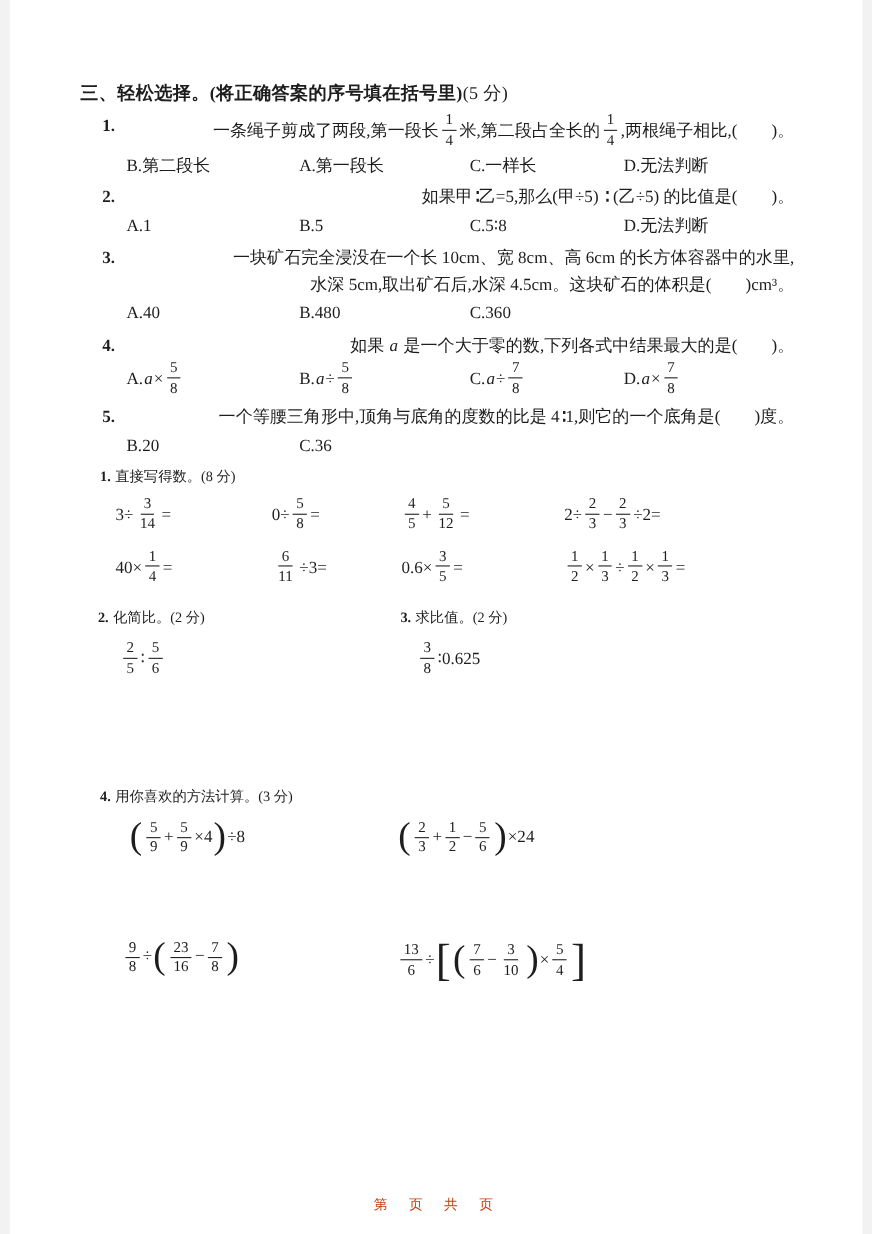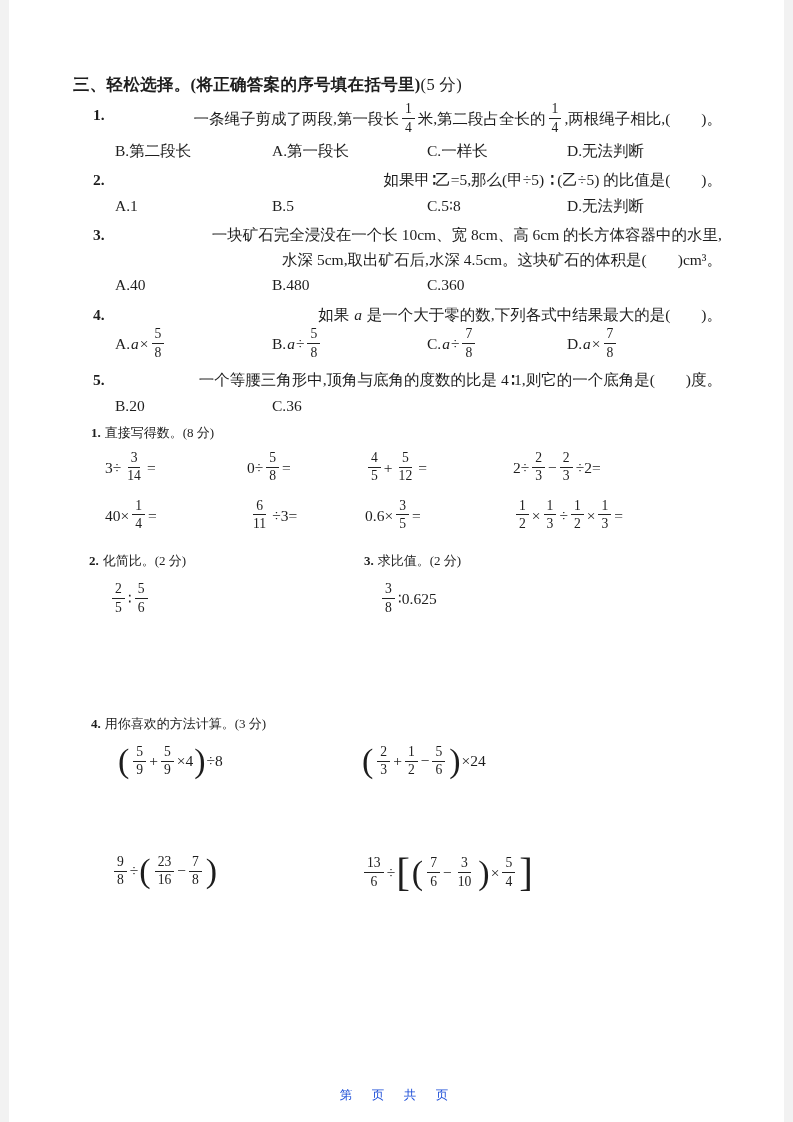--- a/index.html
+++ b/index.html
@@ -75,21 +75,21 @@
   .row-2 .cell-left { padding-left: 38px; }
 
   .expr { display: inline-flex; align-items: center; font-size: 15.5px; }
   .expr .frac { top: 0; margin: 0 3px; }
   .paren { font-size: 34px; font-weight: 300; line-height: 1; margin: 0 1px; font-family: "Liberation Serif", serif; }
   .bracket { font-size: 41px; font-weight: 300; }
 
   .footer {
     position: absolute; left: 0; right: 0; bottom: 18px;
     text-align: center;
-    font-size: 12.5px; color: #1d4ed8;
+    font-size: 12.5px; color: #c2410c;
     letter-spacing: 5px; word-spacing: 6px;
     font-family: "Liberation Sans", sans-serif;
   }
 </style>
 </head>
 <body>
 
 <div class="page">
 
   <section>

